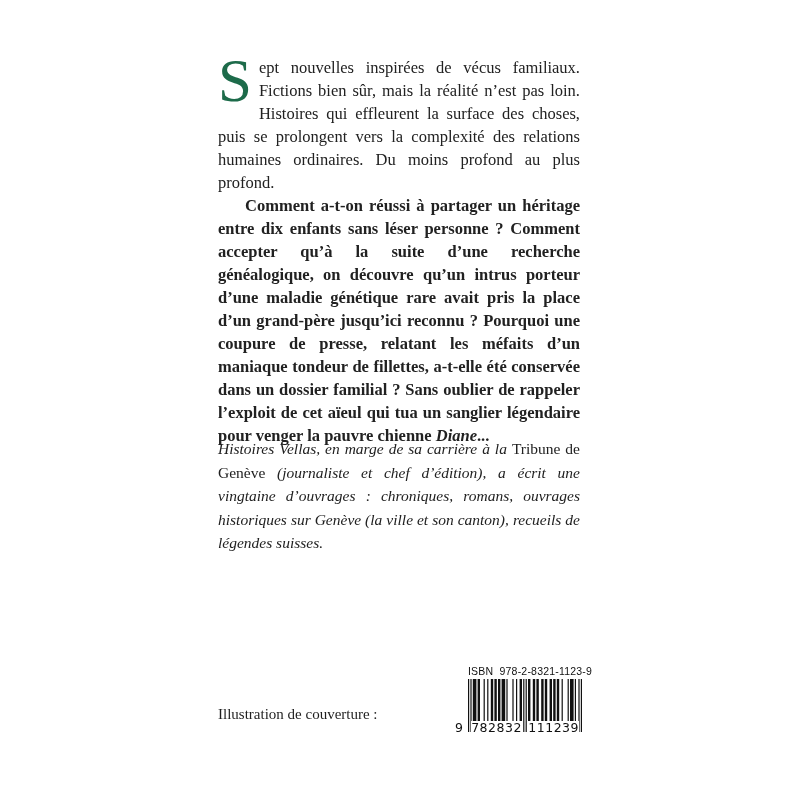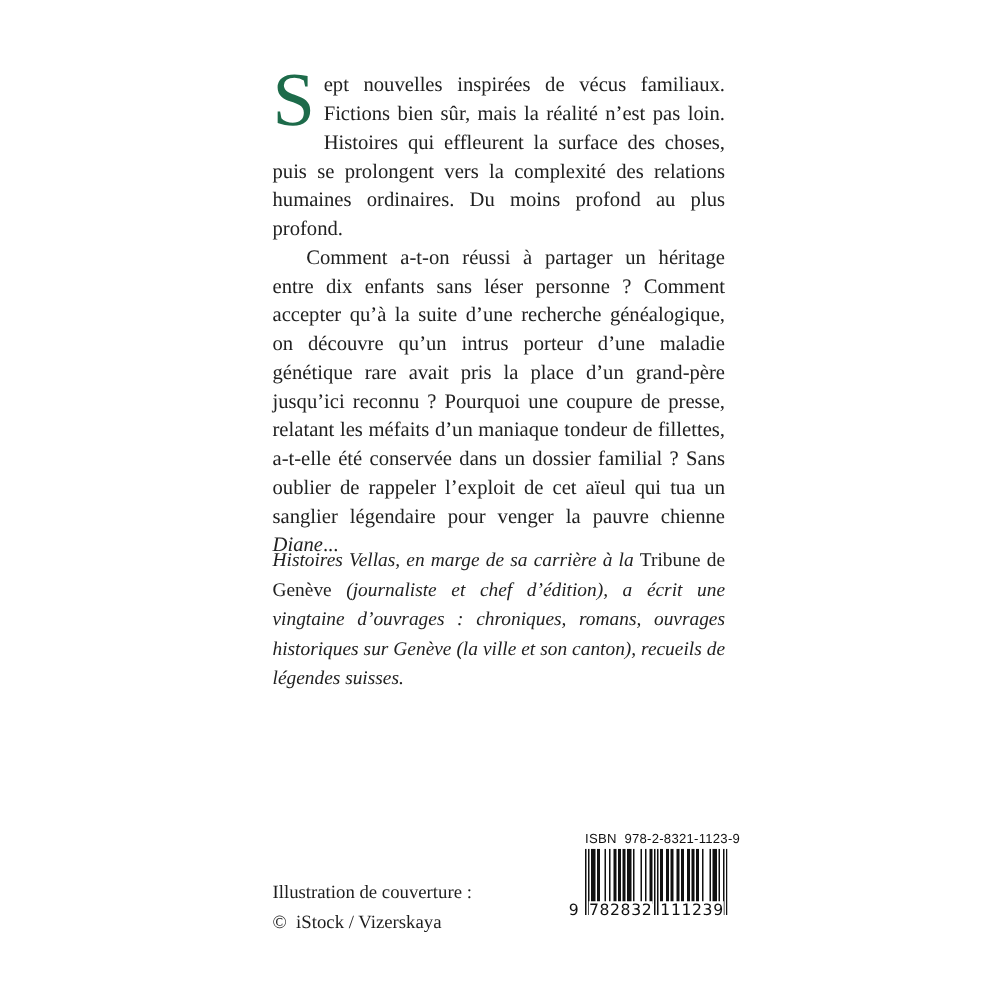--- a/index.html
+++ b/index.html
@@ -6,21 +6,21 @@
   .canvas{
     position:relative;width:800px;height:800px;background:#ffffff;
     font-family:"Liberation Serif","DejaVu Serif",serif;color:#212121;overflow:hidden;
   }
   
   .synopsis{
     position:absolute;left:218px;top:56px;width:362px;
     font-size:16.5px;line-height:23px;text-align:justify;
   }
   .para{margin:0;padding:0;}
-  .para-indent{text-indent:27px;}
+  .para-indent{text-indent:27px;font-weight:bold;}
   .dropcap{
     float:left;font-size:61px;line-height:46px;height:46px;
     margin:2px 7px 0 0;font-weight:400;
   }
   .ital{font-style:italic;}
   
   .bio{
     position:absolute;left:218px;top:437px;width:362px;
     font-size:15.5px;line-height:23.5px;text-align:justify;font-style:italic;
   }
@@ -55,21 +55,20 @@
 
   <div class="synopsis">
     <p class="para"><span class="dropcap" style="color: rgb(29, 107, 74);">S</span><span>ept nouvelles inspirées de vécus familiaux. Fictions bien sûr, mais la réalité n’est pas loin. Histoires qui effleurent la surface des choses, puis se prolongent vers la complexité des relations humaines ordinaires. Du moins profond au plus profond.</span></p>
     <p class="para para-indent"><span>Comment a-t-on réussi à partager un héritage entre dix enfants sans léser personne ? Comment accepter qu’à la suite d’une recherche généalogique, on découvre qu’un intrus porteur d’une maladie génétique rare avait pris la place d’un grand-père jusqu’ici reconnu ? Pourquoi une coupure de presse, relatant les méfaits d’un maniaque tondeur de fillettes, a-t-elle été conservée dans un dossier familial ? Sans oublier de rappeler l’exploit de cet aïeul qui tua un sanglier légendaire pour venger la pauvre chienne </span><span class="ital">Diane</span><span>...</span></p>
   </div>
 
   <div class="bio"><span>Histoires Vellas, en marge de sa carrière à la </span><span class="roman">Tribune de Genève</span><span> (journaliste et chef d’édition), a écrit une vingtaine d’ouvrages : chroniques, romans, ouvrages historiques sur Genève (la ville et son canton), recueils de légendes suisses.</span></div>
 
   <div class="credit">
     <div>Illustration de couverture :</div>
-    <div>©&nbsp; iStock / Vizerskaya</div>
   </div>
 
   <div class="barcode">
     <div class="isbn-label">ISBN&nbsp; 978-2-8321-1123-9</div>
     <div class="bars-wrap">
       <svg id="ean-svg" width="114" height="58" viewBox="0 0 114 58">
           <rect x="0.00" y="0" width="1.20" height="53" fill="#111"></rect>
           <rect x="2.40" y="0" width="1.20" height="53" fill="#111"></rect>
           <rect x="4.80" y="0" width="3.60" height="44" fill="#111"></rect>
           <rect x="9.60" y="0" width="2.40" height="44" fill="#111"></rect>

